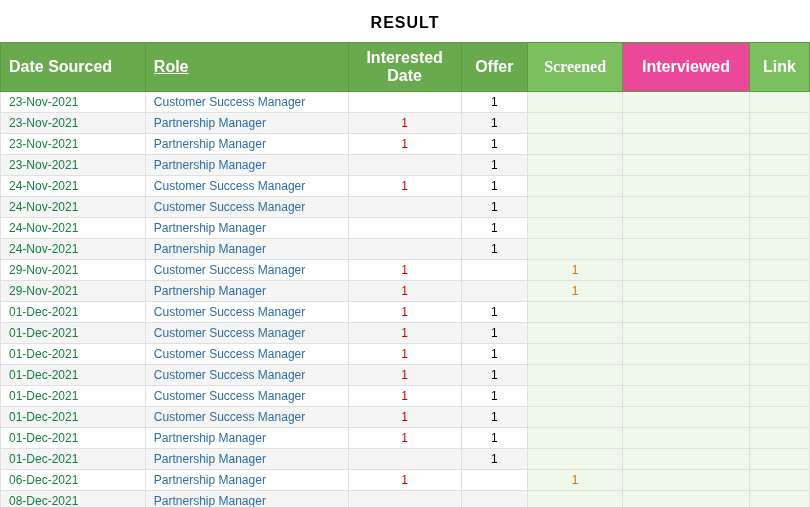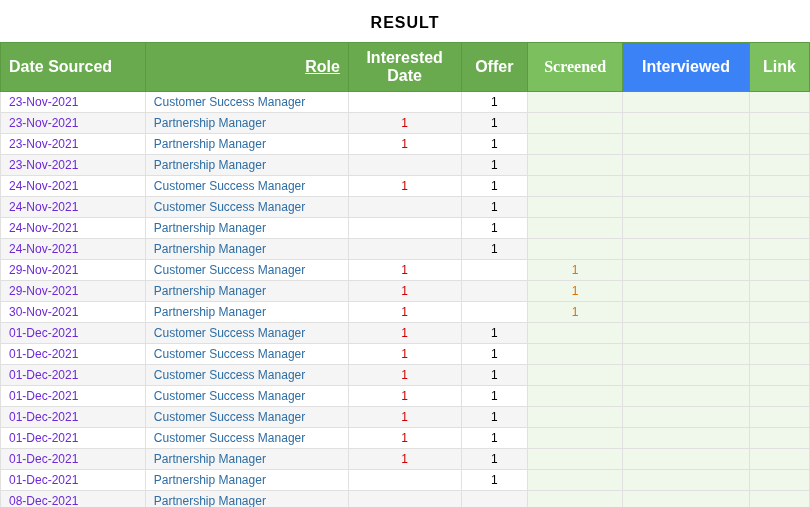--- a/index.html
+++ b/index.html
@@ -41,46 +41,46 @@
     tbody tr:nth-child(odd) {
       background-color: #fff;
     }
     tbody td {
       padding: 3px 8px;
       border: 1px solid #e0e0e0;
       font-size: 12px;
     }
     td.date-col {
       text-align: left;
-      color: #6d28d9;
+      color: #15803d;
       white-space: nowrap;
     }
     td.role-col {
       text-align: left;
       color: #2e6da4;
       font-weight: normal;
     }
     td.num-col {
       text-align: center;
     }
   </style>
 </head>
 <body>
 
 <div class="page-title">RESULT</div>
 
 <table>
   <thead>
     <tr>
       <th style="text-align:left;">Date Sourced</th>
-      <th style="text-align:right;text-decoration:underline;">Role</th>
+      <th style="text-align:left;text-decoration:underline;">Role</th>
       <th>Interested<br>Date</th>
       <th>Offer</th>
       <th style="background:#7bbf5e;font-family:Liberation Serif, serif;">Screened</th>
-      <th style="background:#3b82f6;">Interviewed</th>
+      <th style="background:#ec4899;">Interviewed</th>
       <th style="background:#7bbf5e;">Link</th>
     </tr>
   </thead>
   <tbody id="table-body">
   <tr>
         <td class="date-col">23-Nov-2021</td>
         <td class="role-col">Customer Success Manager</td>
         <td class="num-col"></td>
         <td class="num-col">1</td>
         <td class="num-col" style="background: rgb(240, 248, 236);"></td>
@@ -162,97 +162,97 @@
       <tr>
         <td class="date-col">29-Nov-2021</td>
         <td class="role-col">Partnership Manager</td>
         <td class="num-col"><span style="color:#cc0000;">1</span></td>
         <td class="num-col"></td>
         <td class="num-col" style="background: rgb(240, 248, 236);"><span style="color:#e07000;">1</span></td>
         <td class="num-col" style="background: rgb(240, 248, 236);"></td>
         <td class="num-col" style="background: rgb(240, 248, 236);"></td>
       </tr>
       <tr>
-        <td class="date-col">30-Nov-2021</td>
+        <td class="date-col">01-Dec-2021</td>
+        <td class="role-col">Customer Success Manager</td>
+        <td class="num-col"><span style="color:#cc0000;">1</span></td>
+        <td class="num-col">1</td>
+        <td class="num-col" style="background: rgb(240, 248, 236);"></td>
+        <td class="num-col" style="background: rgb(240, 248, 236);"></td>
+        <td class="num-col" style="background: rgb(240, 248, 236);"></td>
+      </tr>
+      <tr>
+        <td class="date-col">01-Dec-2021</td>
+        <td class="role-col">Customer Success Manager</td>
+        <td class="num-col"><span style="color:#cc0000;">1</span></td>
+        <td class="num-col">1</td>
+        <td class="num-col" style="background: rgb(240, 248, 236);"></td>
+        <td class="num-col" style="background: rgb(240, 248, 236);"></td>
+        <td class="num-col" style="background: rgb(240, 248, 236);"></td>
+      </tr>
+      <tr>
+        <td class="date-col">01-Dec-2021</td>
+        <td class="role-col">Customer Success Manager</td>
+        <td class="num-col"><span style="color:#cc0000;">1</span></td>
+        <td class="num-col">1</td>
+        <td class="num-col" style="background: rgb(240, 248, 236);"></td>
+        <td class="num-col" style="background: rgb(240, 248, 236);"></td>
+        <td class="num-col" style="background: rgb(240, 248, 236);"></td>
+      </tr>
+      <tr>
+        <td class="date-col">01-Dec-2021</td>
+        <td class="role-col">Customer Success Manager</td>
+        <td class="num-col"><span style="color:#cc0000;">1</span></td>
+        <td class="num-col">1</td>
+        <td class="num-col" style="background: rgb(240, 248, 236);"></td>
+        <td class="num-col" style="background: rgb(240, 248, 236);"></td>
+        <td class="num-col" style="background: rgb(240, 248, 236);"></td>
+      </tr>
+      <tr>
+        <td class="date-col">01-Dec-2021</td>
+        <td class="role-col">Customer Success Manager</td>
+        <td class="num-col"><span style="color:#cc0000;">1</span></td>
+        <td class="num-col">1</td>
+        <td class="num-col" style="background: rgb(240, 248, 236);"></td>
+        <td class="num-col" style="background: rgb(240, 248, 236);"></td>
+        <td class="num-col" style="background: rgb(240, 248, 236);"></td>
+      </tr>
+      <tr>
+        <td class="date-col">01-Dec-2021</td>
+        <td class="role-col">Customer Success Manager</td>
+        <td class="num-col"><span style="color:#cc0000;">1</span></td>
+        <td class="num-col">1</td>
+        <td class="num-col" style="background: rgb(240, 248, 236);"></td>
+        <td class="num-col" style="background: rgb(240, 248, 236);"></td>
+        <td class="num-col" style="background: rgb(240, 248, 236);"></td>
+      </tr>
+      <tr>
+        <td class="date-col">01-Dec-2021</td>
+        <td class="role-col">Partnership Manager</td>
+        <td class="num-col"><span style="color:#cc0000;">1</span></td>
+        <td class="num-col">1</td>
+        <td class="num-col" style="background: rgb(240, 248, 236);"></td>
+        <td class="num-col" style="background: rgb(240, 248, 236);"></td>
+        <td class="num-col" style="background: rgb(240, 248, 236);"></td>
+      </tr>
+      <tr>
+        <td class="date-col">01-Dec-2021</td>
+        <td class="role-col">Partnership Manager</td>
+        <td class="num-col"></td>
+        <td class="num-col">1</td>
+        <td class="num-col" style="background: rgb(240, 248, 236);"></td>
+        <td class="num-col" style="background: rgb(240, 248, 236);"></td>
+        <td class="num-col" style="background: rgb(240, 248, 236);"></td>
+      </tr>
+      <tr>
+        <td class="date-col">06-Dec-2021</td>
         <td class="role-col">Partnership Manager</td>
         <td class="num-col"><span style="color:#cc0000;">1</span></td>
         <td class="num-col"></td>
         <td class="num-col" style="background: rgb(240, 248, 236);"><span style="color:#e07000;">1</span></td>
-        <td class="num-col" style="background: rgb(240, 248, 236);"></td>
-        <td class="num-col" style="background: rgb(240, 248, 236);"></td>
-      </tr>
-      <tr>
-        <td class="date-col">01-Dec-2021</td>
-        <td class="role-col">Customer Success Manager</td>
-        <td class="num-col"><span style="color:#cc0000;">1</span></td>
-        <td class="num-col">1</td>
-        <td class="num-col" style="background: rgb(240, 248, 236);"></td>
-        <td class="num-col" style="background: rgb(240, 248, 236);"></td>
-        <td class="num-col" style="background: rgb(240, 248, 236);"></td>
-      </tr>
-      <tr>
-        <td class="date-col">01-Dec-2021</td>
-        <td class="role-col">Customer Success Manager</td>
-        <td class="num-col"><span style="color:#cc0000;">1</span></td>
-        <td class="num-col">1</td>
-        <td class="num-col" style="background: rgb(240, 248, 236);"></td>
-        <td class="num-col" style="background: rgb(240, 248, 236);"></td>
-        <td class="num-col" style="background: rgb(240, 248, 236);"></td>
-      </tr>
-      <tr>
-        <td class="date-col">01-Dec-2021</td>
-        <td class="role-col">Customer Success Manager</td>
-        <td class="num-col"><span style="color:#cc0000;">1</span></td>
-        <td class="num-col">1</td>
-        <td class="num-col" style="background: rgb(240, 248, 236);"></td>
-        <td class="num-col" style="background: rgb(240, 248, 236);"></td>
-        <td class="num-col" style="background: rgb(240, 248, 236);"></td>
-      </tr>
-      <tr>
-        <td class="date-col">01-Dec-2021</td>
-        <td class="role-col">Customer Success Manager</td>
-        <td class="num-col"><span style="color:#cc0000;">1</span></td>
-        <td class="num-col">1</td>
-        <td class="num-col" style="background: rgb(240, 248, 236);"></td>
-        <td class="num-col" style="background: rgb(240, 248, 236);"></td>
-        <td class="num-col" style="background: rgb(240, 248, 236);"></td>
-      </tr>
-      <tr>
-        <td class="date-col">01-Dec-2021</td>
-        <td class="role-col">Customer Success Manager</td>
-        <td class="num-col"><span style="color:#cc0000;">1</span></td>
-        <td class="num-col">1</td>
-        <td class="num-col" style="background: rgb(240, 248, 236);"></td>
-        <td class="num-col" style="background: rgb(240, 248, 236);"></td>
-        <td class="num-col" style="background: rgb(240, 248, 236);"></td>
-      </tr>
-      <tr>
-        <td class="date-col">01-Dec-2021</td>
-        <td class="role-col">Customer Success Manager</td>
-        <td class="num-col"><span style="color:#cc0000;">1</span></td>
-        <td class="num-col">1</td>
-        <td class="num-col" style="background: rgb(240, 248, 236);"></td>
-        <td class="num-col" style="background: rgb(240, 248, 236);"></td>
-        <td class="num-col" style="background: rgb(240, 248, 236);"></td>
-      </tr>
-      <tr>
-        <td class="date-col">01-Dec-2021</td>
-        <td class="role-col">Partnership Manager</td>
-        <td class="num-col"><span style="color:#cc0000;">1</span></td>
-        <td class="num-col">1</td>
-        <td class="num-col" style="background: rgb(240, 248, 236);"></td>
-        <td class="num-col" style="background: rgb(240, 248, 236);"></td>
-        <td class="num-col" style="background: rgb(240, 248, 236);"></td>
-      </tr>
-      <tr>
-        <td class="date-col">01-Dec-2021</td>
-        <td class="role-col">Partnership Manager</td>
-        <td class="num-col"></td>
-        <td class="num-col">1</td>
-        <td class="num-col" style="background: rgb(240, 248, 236);"></td>
         <td class="num-col" style="background: rgb(240, 248, 236);"></td>
         <td class="num-col" style="background: rgb(240, 248, 236);"></td>
       </tr>
       <tr>
         <td class="date-col">08-Dec-2021</td>
         <td class="role-col">Partnership Manager</td>
         <td class="num-col"></td>
         <td class="num-col"></td>
         <td class="num-col" style="background: rgb(240, 248, 236);"></td>
         <td class="num-col" style="background: rgb(240, 248, 236);"></td>

